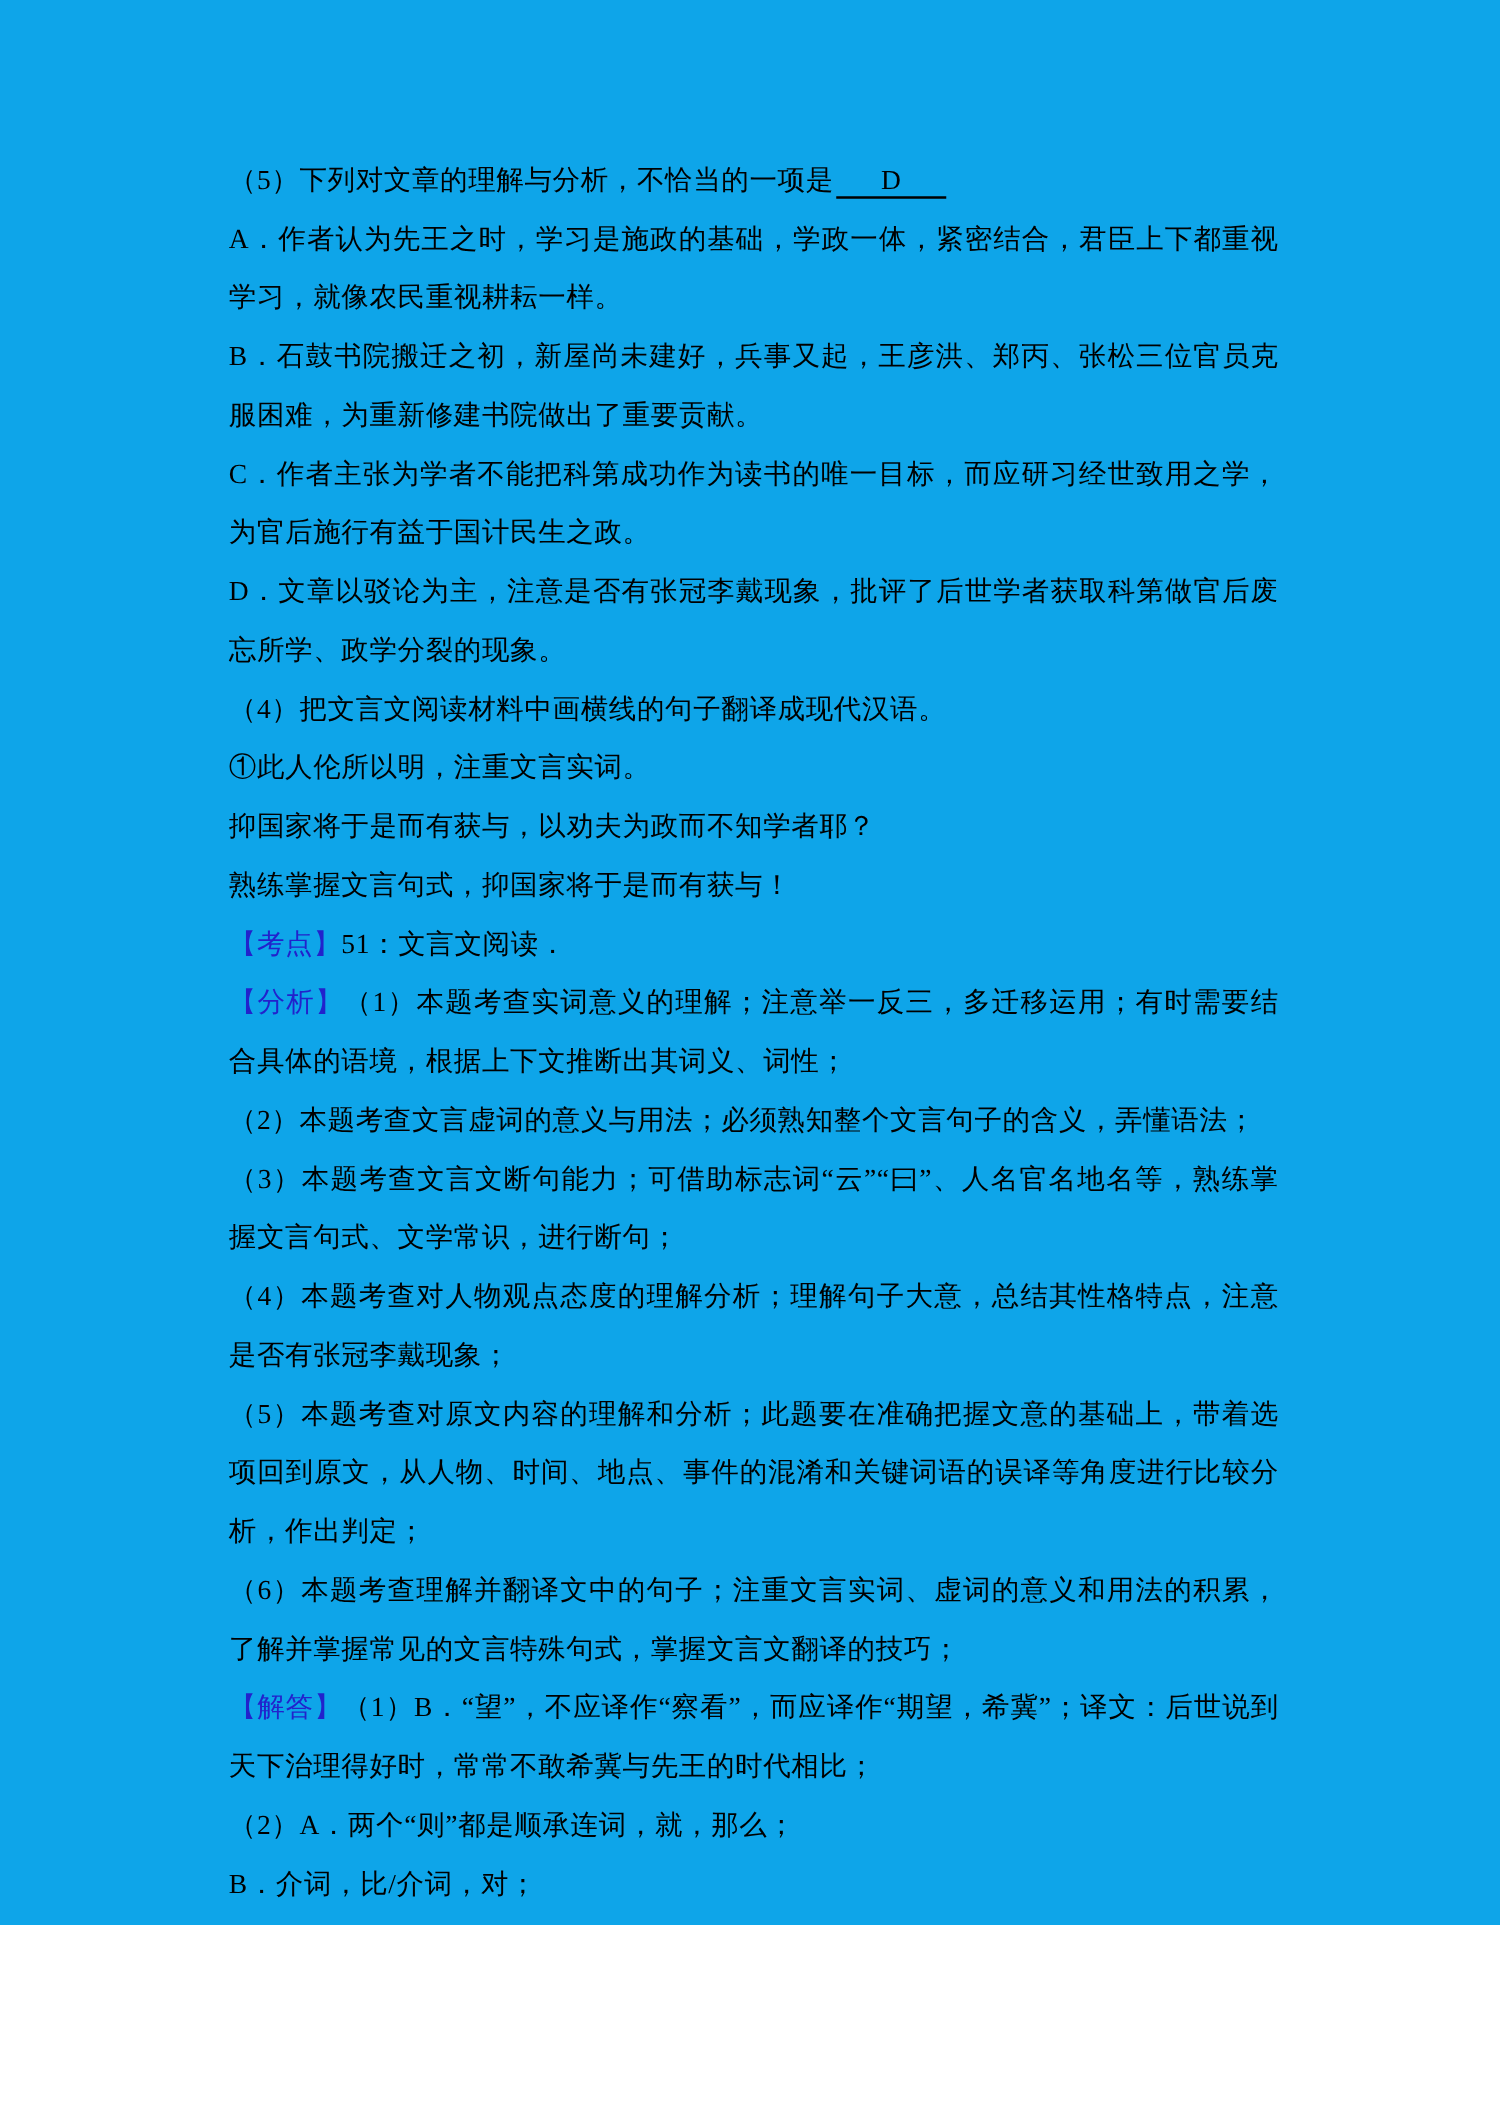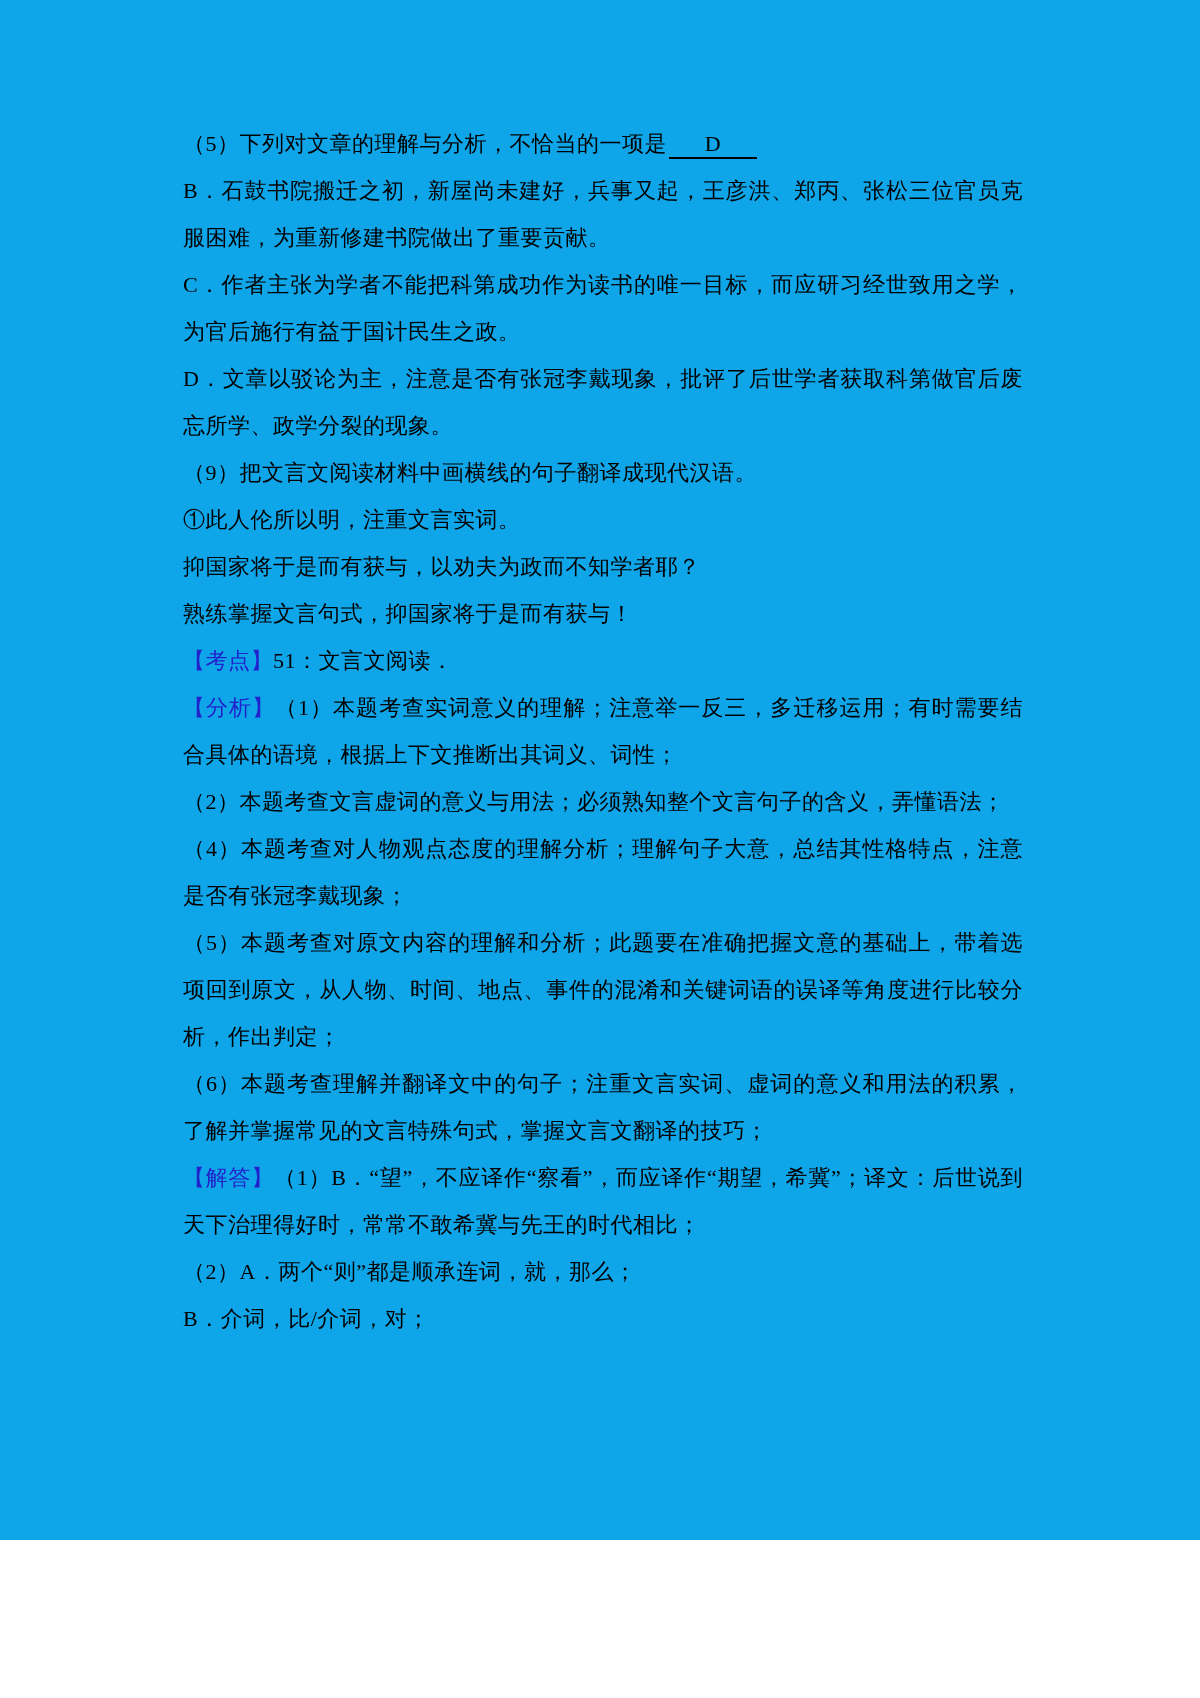--- a/index.html
+++ b/index.html
@@ -42,30 +42,32 @@
     line-height: 26px;
     margin-left: 2px;
   }
 </style>
 </head>
 <body>
 
 <div class="page">
   <div class="content" id="content">
       <p class="para"><span>（5）下列对文章的理解与分析，不恰当的一项是</span><span class="answer-blank">D</span></p>
+      <p class="para"><span>A．作者认为先王之时，学习是施政的基础，学政一体，紧密结合，君臣上下都重视学习，就像农民重视耕耘一样。</span></p>
       <p class="para"><span>B．石鼓书院搬迁之初，新屋尚未建好，兵事又起，王彦洪、郑丙、张松三位官员克服困难，为重新修建书院做出了重要贡献。</span></p>
       <p class="para"><span>C．作者主张为学者不能把科第成功作为读书的唯一目标，而应研习经世致用之学，为官后施行有益于国计民生之政。</span></p>
       <p class="para"><span>D．文章以驳论为主，注意是否有张冠李戴现象，批评了后世学者获取科第做官后废忘所学、政学分裂的现象。</span></p>
-      <p class="para"><span>（9）把文言文阅读材料中画横线的句子翻译成现代汉语。</span></p>
+      <p class="para"><span>（4）把文言文阅读材料中画横线的句子翻译成现代汉语。</span></p>
       <p class="para"><span>①此人伦所以明，注重文言实词。</span></p>
       <p class="para"><span>抑国家将于是而有获与，以劝夫为政而不知学者耶？</span></p>
       <p class="para"><span>熟练掌握文言句式，抑国家将于是而有获与！</span></p>
       <p class="para"><span class="section-label">【考点】</span><span>51：文言文阅读．</span></p>
       <p class="para"><span class="section-label">【分析】</span><span>（1）本题考查实词意义的理解；注意举一反三，多迁移运用；有时需要结合具体的语境，根据上下文推断出其词义、词性；</span></p>
       <p class="para"><span>（2）本题考查文言虚词的意义与用法；必须熟知整个文言句子的含义，弄懂语法；</span></p>
+      <p class="para"><span>（3）本题考查文言文断句能力；可借助标志词“云”“曰”、人名官名地名等，熟练掌握文言句式、文学常识，进行断句；</span></p>
       <p class="para"><span>（4）本题考查对人物观点态度的理解分析；理解句子大意，总结其性格特点，注意是否有张冠李戴现象；</span></p>
       <p class="para"><span>（5）本题考查对原文内容的理解和分析；此题要在准确把握文意的基础上，带着选项回到原文，从人物、时间、地点、事件的混淆和关键词语的误译等角度进行比较分析，作出判定；</span></p>
       <p class="para"><span>（6）本题考查理解并翻译文中的句子；注重文言实词、虚词的意义和用法的积累，了解并掌握常见的文言特殊句式，掌握文言文翻译的技巧；</span></p>
       <p class="para"><span class="section-label">【解答】</span><span>（1）B．“望”，不应译作“察看”，而应译作“期望，希冀”；译文：后世说到天下治理得好时，常常不敢希冀与先王的时代相比；</span></p>
       <p class="para"><span>（2）A．两个“则”都是顺承连词，就，那么；</span></p>
       <p class="para"><span>B．介词，比/介词，对；</span></p>
     </div>
 </div>
 
 </body></html>

